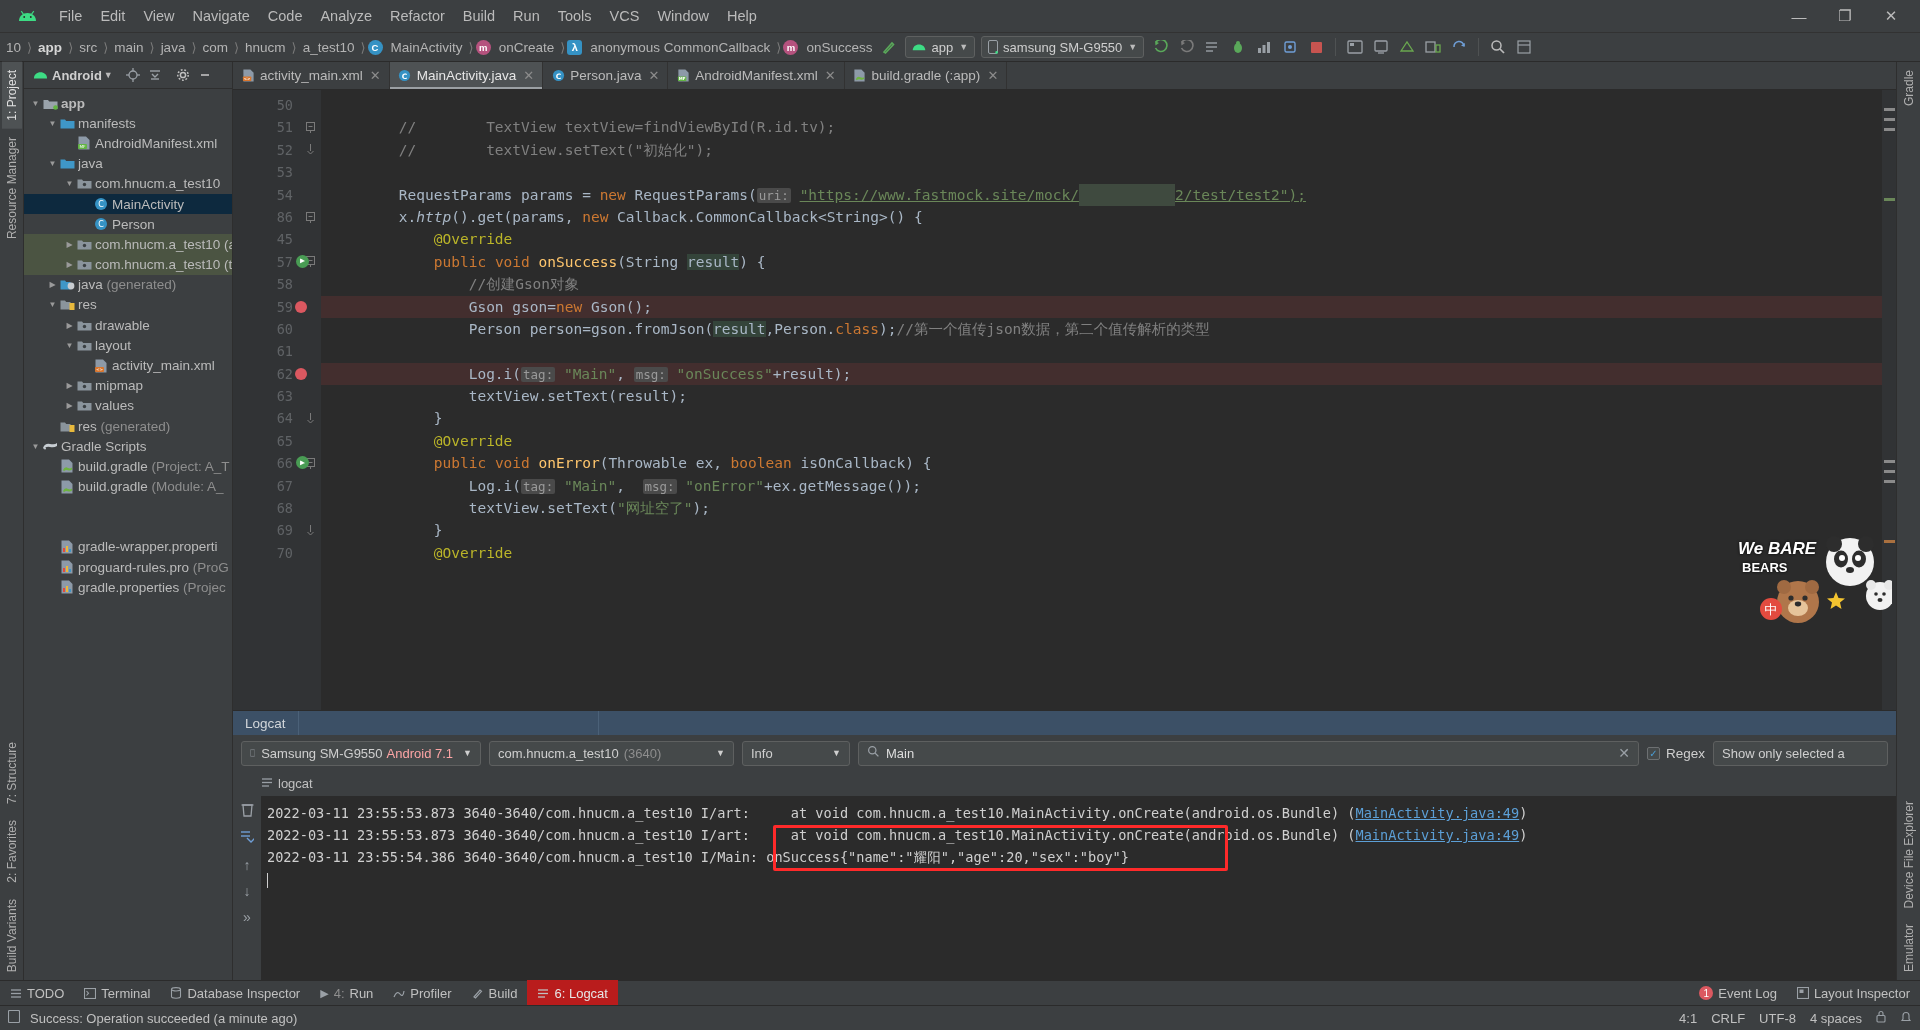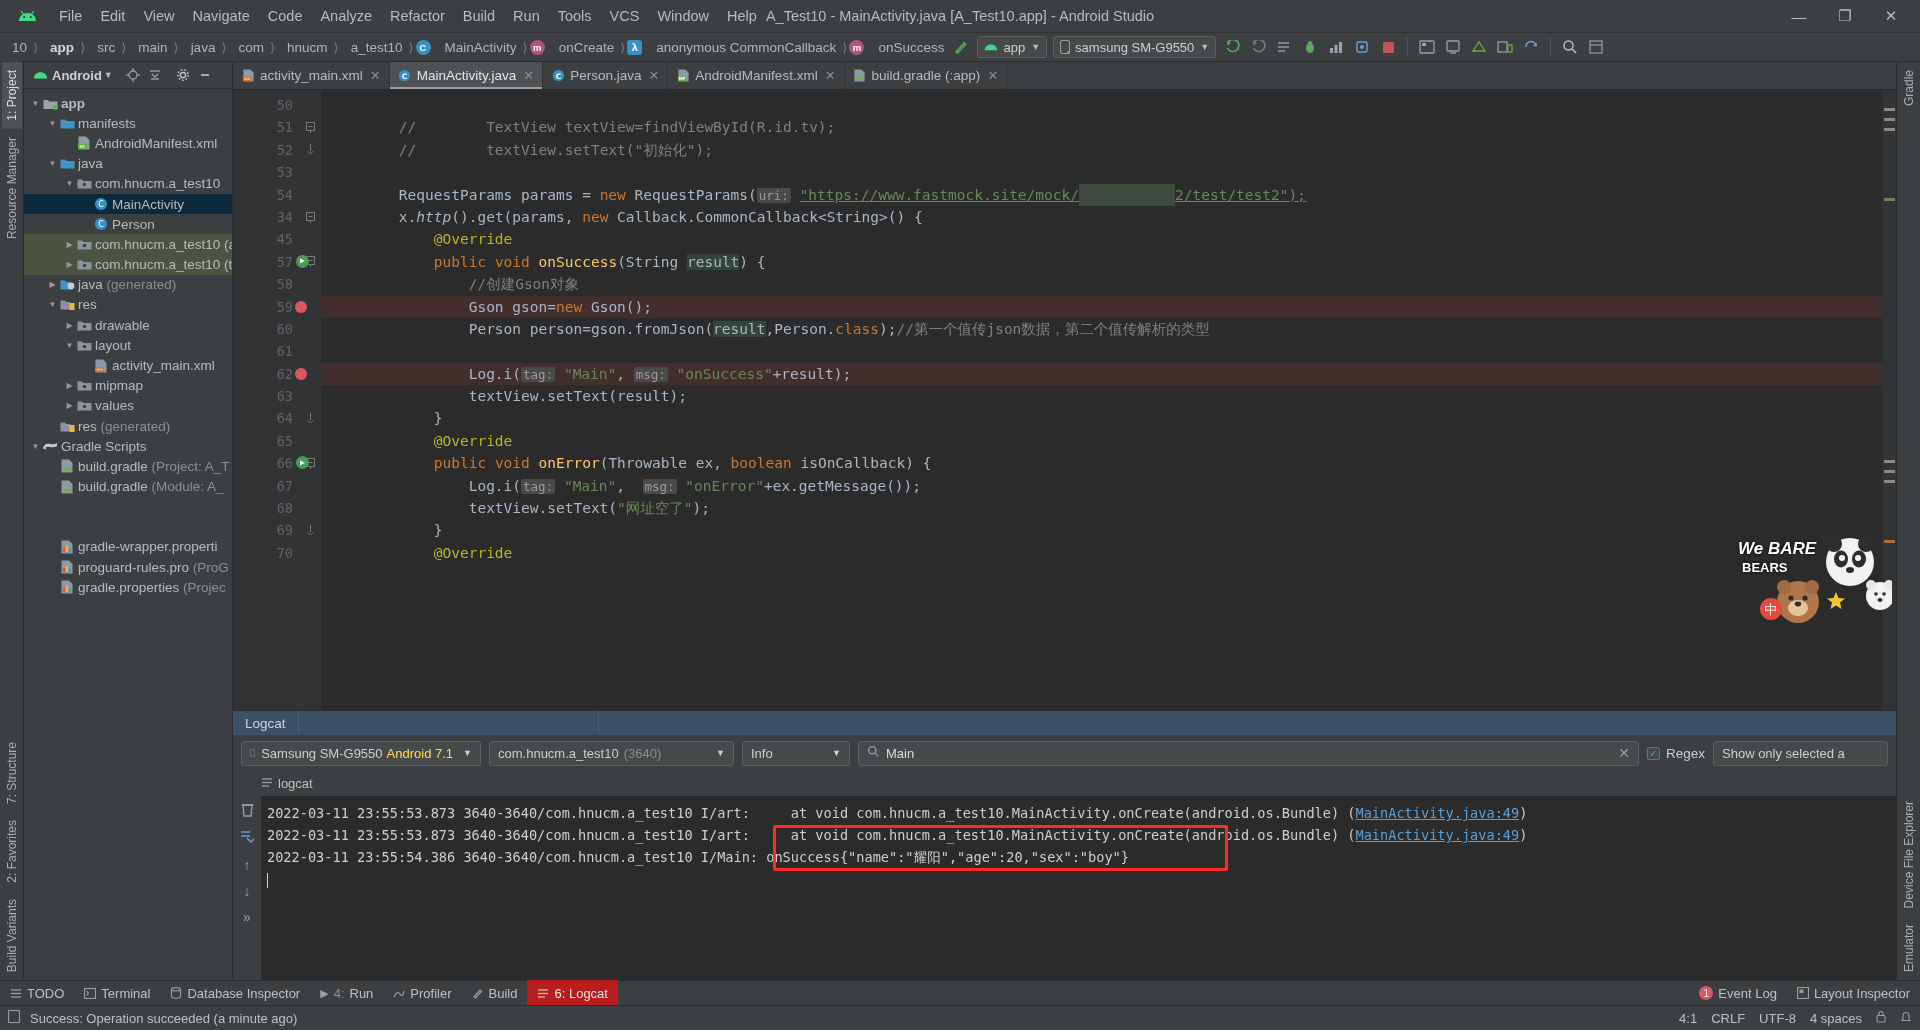--- a/index.html
+++ b/index.html
@@ -35,21 +35,21 @@
   }
 
   
   .navbar {
     height: 29px; background: #3c3f41; display: flex; align-items: center;
     flex: 0 0 29px; border-bottom: 1px solid #2b2b2b; font-size: 13.5px;
     overflow: hidden;
   }
   .crumbs { display: flex; align-items: center; padding-left: 2px; }
   .crumb { display: flex; align-items: center; color: #b4b4b4; white-space: nowrap; }
-  .crumb .lbl { padding: 1px 4px; margin-left: 6px; }
+  .crumb .lbl { padding: 1px 4px; }
   .crumb.bold .lbl { font-weight: bold; color: #d6d6d6; }
   .sep { color: #7a7a7a; padding: 0 2px; font-size: 13px; }
   .cicon {
     width: 15px; height: 15px; border-radius: 50%; margin-right: 4px;
     display: inline-flex; align-items: center; justify-content: center;
     font-size: 9.5px; color: #fff; font-weight: bold; flex: 0 0 15px;
   }
   .cicon.c { background: #3592c4; }
   .cicon.m { background: #b5527e; }
   .cicon.lam { background: #3592c4; border-radius: 3px; font-size:11px; }
@@ -264,21 +264,20 @@
       <div class="menu-item">Code</div>
       <div class="menu-item">Analyze</div>
       <div class="menu-item">Refactor</div>
       <div class="menu-item">Build</div>
       <div class="menu-item">Run</div>
       <div class="menu-item">Tools</div>
       <div class="menu-item">VCS</div>
       <div class="menu-item">Window</div>
       <div class="menu-item">Help</div>
     </div>
-    <div class="title-text">A_Test10 - MainActivity.java [A_Test10.app] - Android Studio</div>
     <div class="win-btns">
       <div class="win-btn">—</div>
       <div class="win-btn">❐</div>
       <div class="win-btn close">✕</div>
     </div>
   </div>
 
   <div class="navbar">
     <div class="crumbs">
       <div class="crumb">
@@ -785,21 +784,21 @@
             <span class="x">✕</span>
           </div>
         </div>
       <div class="editor">
         <div class="gutter" id="gutter">
             <div class="gline">50</div>
             <div class="gline">51</div>
             <div class="gline">52</div>
             <div class="gline">53</div>
             <div class="gline">54</div>
-            <div class="gline">34</div>
+            <div class="gline">86</div>
             <div class="gline">45</div>
             <div class="gline">57<span class="runmark">▶</span></div>
             <div class="gline">58</div>
             <div class="gline">59<span class="bp"></span></div>
             <div class="gline">60</div>
             <div class="gline">61</div>
             <div class="gline">62<span class="bp"></span></div>
             <div class="gline">63</div>
             <div class="gline">64</div>
             <div class="gline">65</div>
@@ -890,21 +889,21 @@
           <div class="lc-seg" style="width:300px;"></div>
           <div class="lc-seg" style="flex:1 1 auto;"></div>
         </div>
 
         <div class="lc-toolbar">
           <div class="lc-combo" style="width:240px;">
             <svg width="9" height="12" viewBox="0 0 10 14" style="margin-right:6px;">
                 <rect x="0.5" y="0.5" width="9" height="13" rx="1.5" fill="none" stroke="#9aa0a6"></rect>
               </svg>
             <span>Samsung SM-G9550</span>
-            <span style="color:#fde047;margin-left:4px;">Android 7.1</span>
+            <span style="color:#fca5a5;margin-left:4px;">Android 7.1</span>
             <span class="caret">▼</span>
           </div>
           <div class="lc-combo" style="width:245px;">
             <span>com.hnucm.a_test10</span>
             <span style="color:#8e8e8e;margin-left:5px;">(3640)</span>
             <span class="caret">▼</span>
           </div>
           <div class="lc-combo" style="width:108px;">
             <span>Info</span>
             <span class="caret">▼</span>

